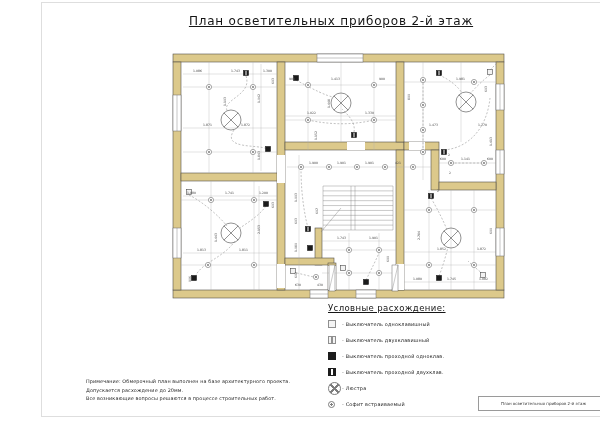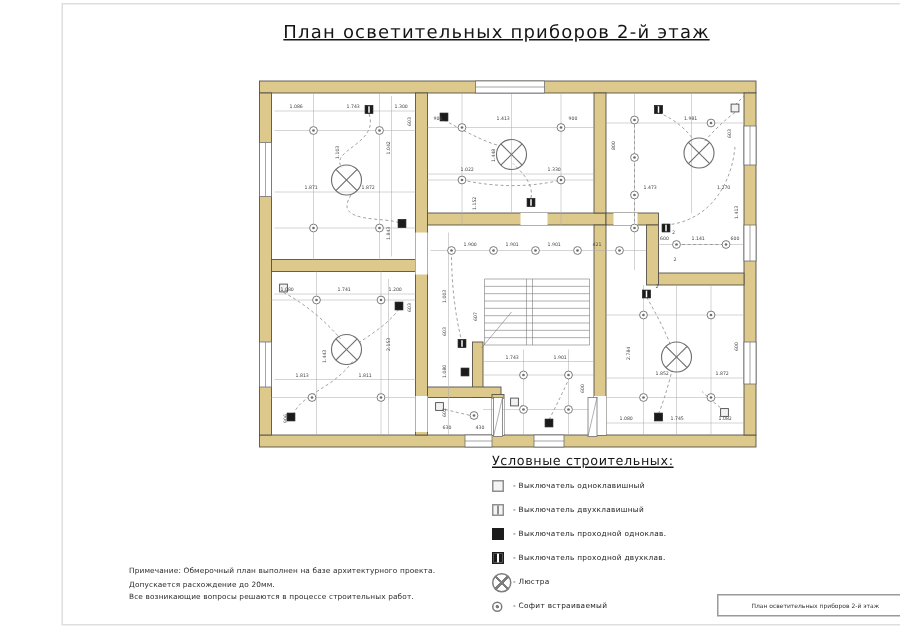--- a/index.html
+++ b/index.html
@@ -341,21 +341,21 @@
       <text x="461" y="234" class="dimt" transform="rotate(-90 461 234)">600</text>
       <text x="406" y="192" class="dimt">2</text>
       <text x="306" y="239" class="dimt">1.743</text>
       <text x="338" y="239" class="dimt">1.901</text>
       <text x="358" y="262" class="dimt" transform="rotate(-90 358 262)">600</text>
       <text x="264" y="286" class="dimt">630</text>
       <text x="286" y="286" class="dimt">430</text>
     </svg>
 
   <div class="legend">
-    <div class="legend-heading">Условные строительных:</div>
+    <div class="legend-heading">Условные расхождение:</div>
     <div class="legend-row">
       <span class="symcell">
           <span class="sym sym-s1"></span>
         </span>
       <span class="legend-label">- Выключатель одноклавишный</span>
     </div>
     <div class="legend-row">
       <span class="symcell">
           <span class="sym sym-s2"></span>
         </span>

